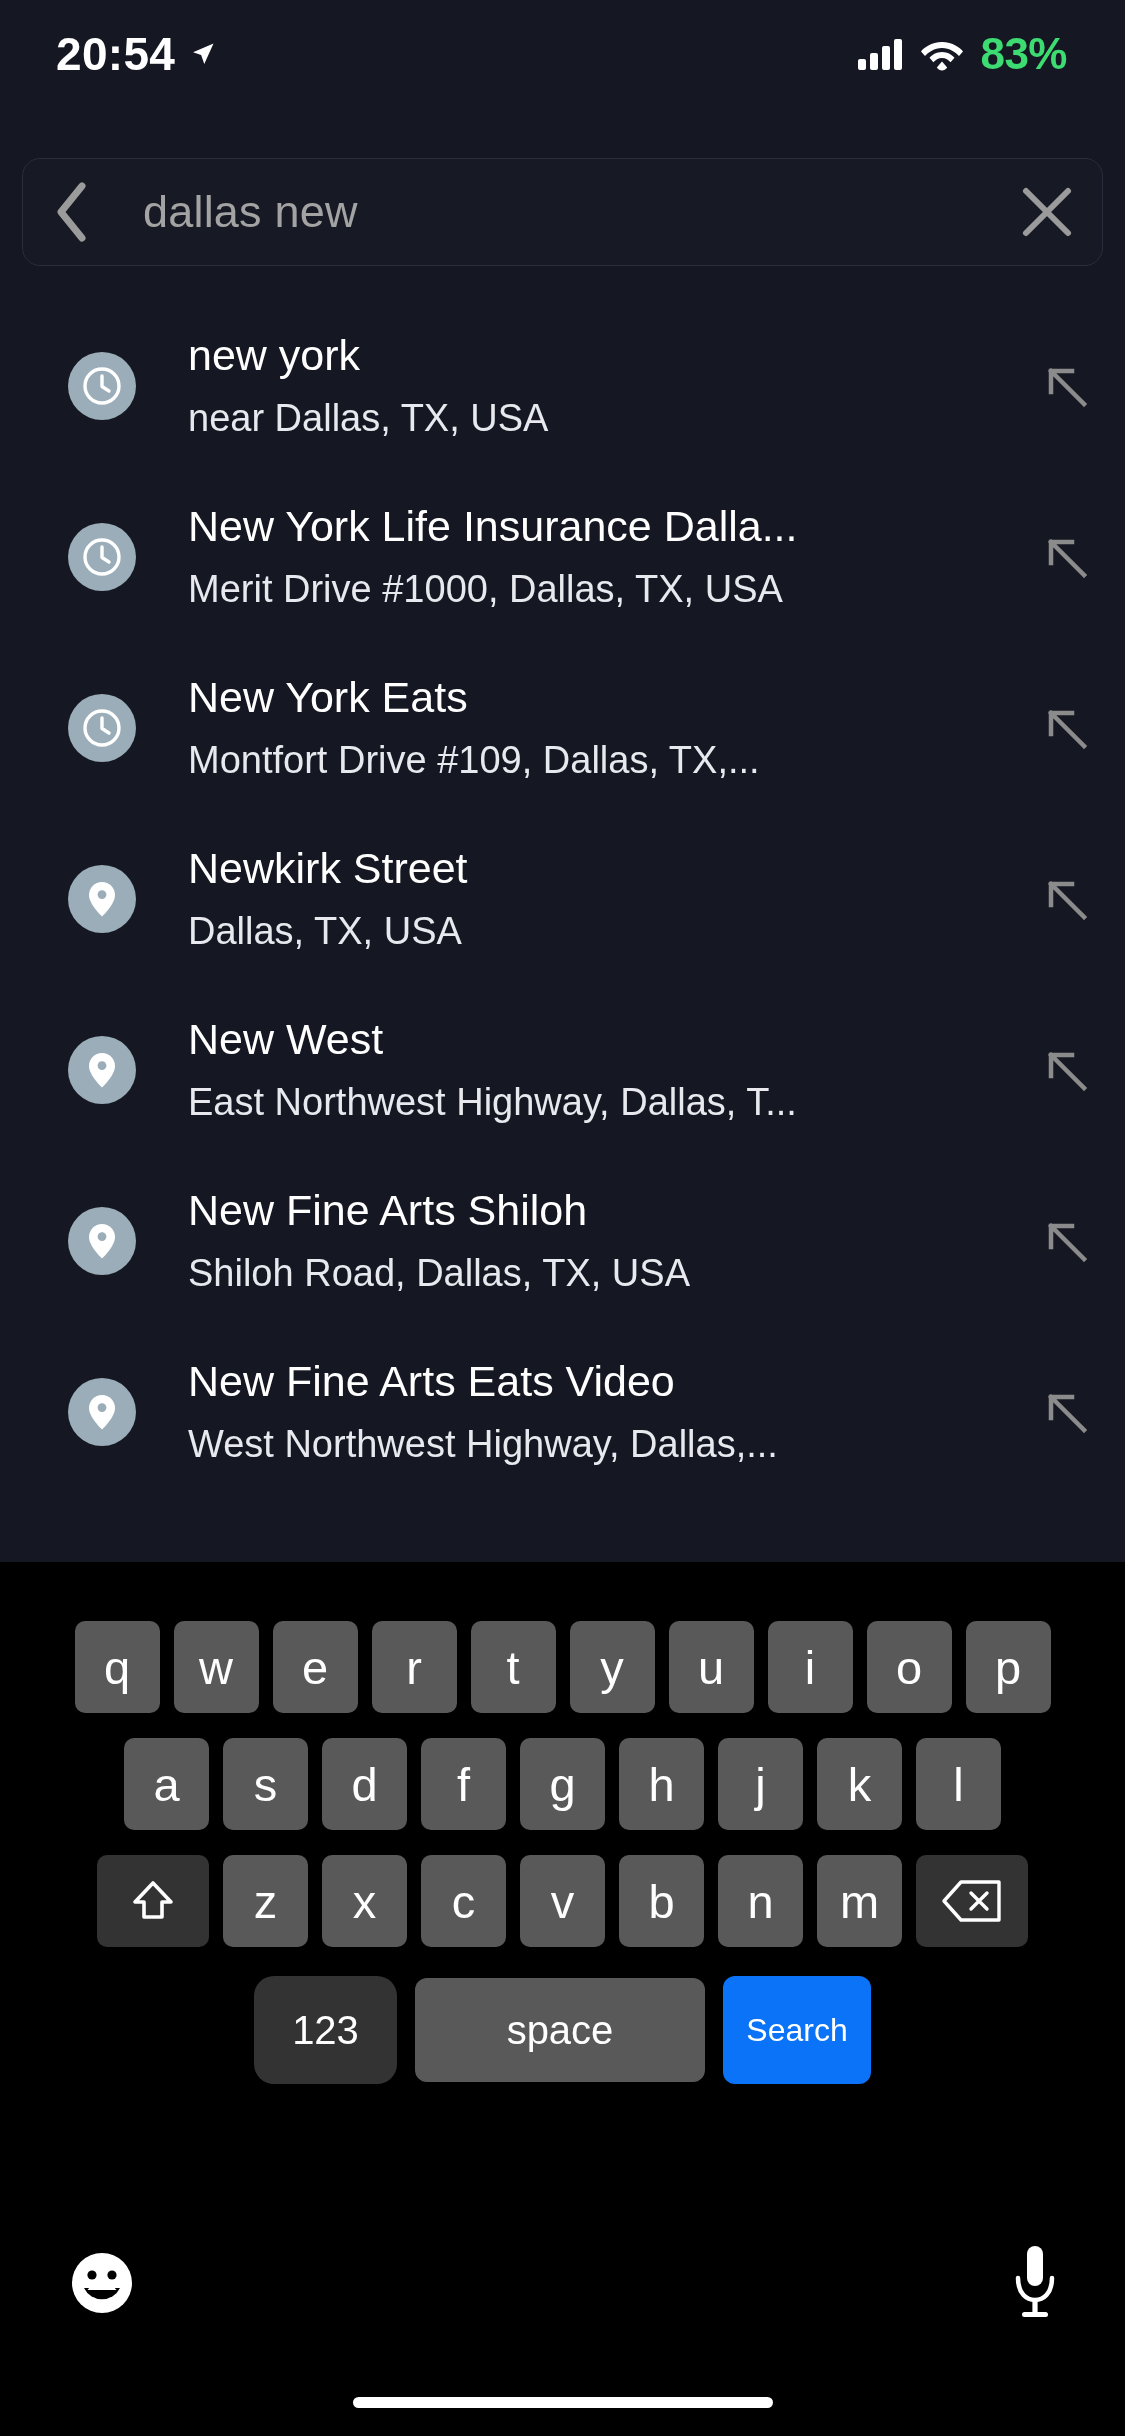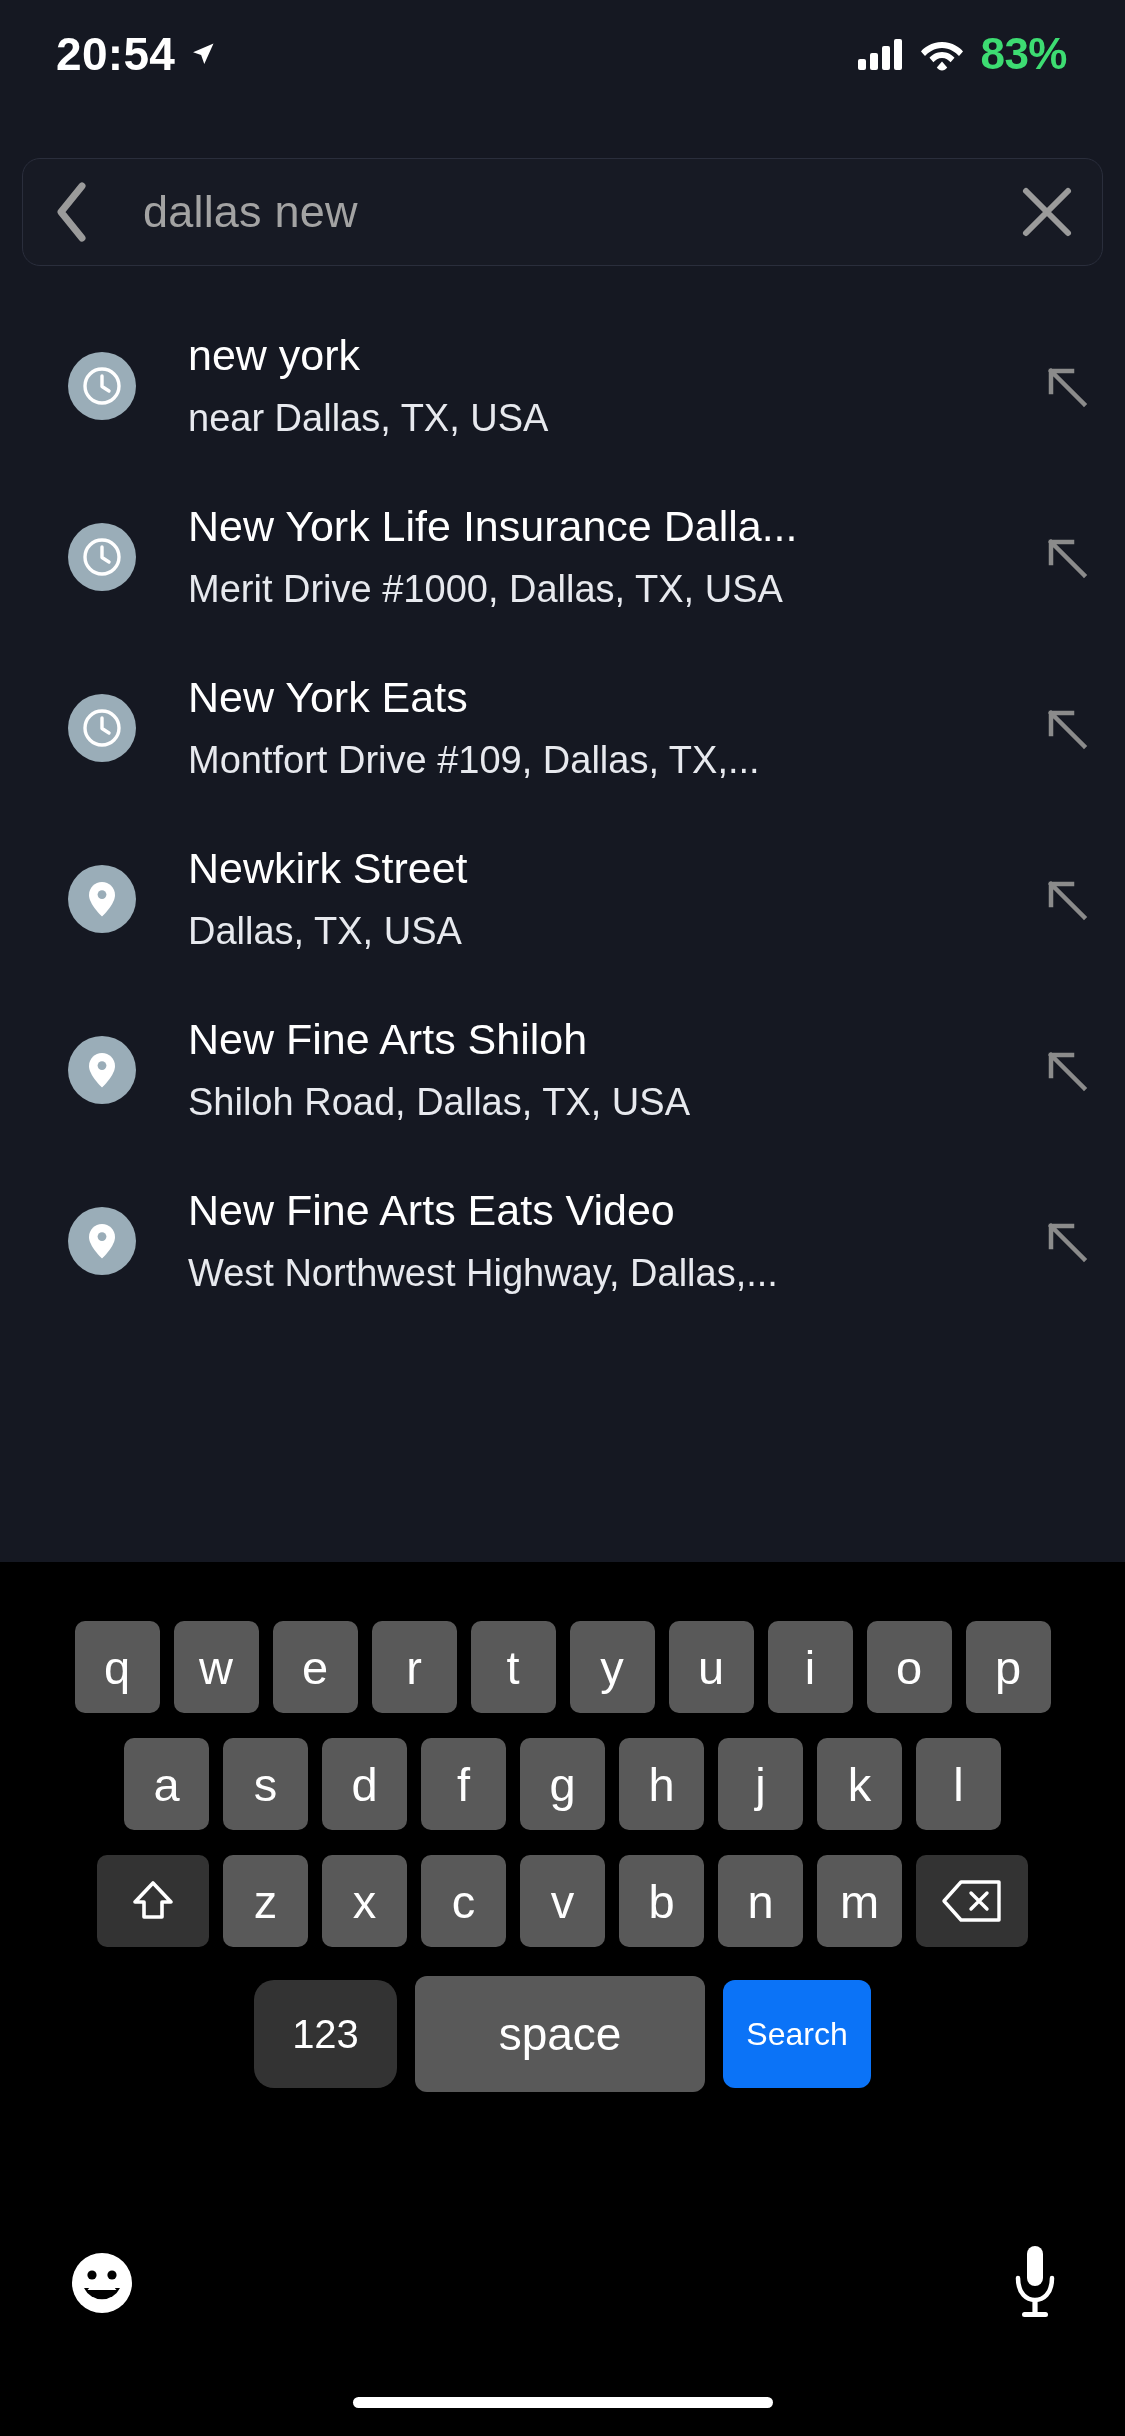--- a/index.html
+++ b/index.html
@@ -74,21 +74,21 @@
   .key {
     background:#595959; border-radius:10px;
     width:85px; height:92px;
     display:flex; align-items:center; justify-content:center;
     color:#fff; font-size:47px; font-weight:400;
     box-shadow:0 1px 0 rgba(0,0,0,0.55);
   }
   .key-dark { background:#333333; }
   .key-wide { width:112px; }
   .key-123 { width:143px; height:108px; border-radius:20px; font-size:40px; }
-  .key-space { width:290px; height:116px; border-radius:12px; font-size:46px; }
+  .key-space { width:290px; height:104px; border-radius:12px; font-size:40px; }
   .key-search {
     width:148px; height:108px; border-radius:12px; font-size:32px;
     background:#0b73f7; color:#fff;
   }
   .kb-bottom {
     position:absolute; left:0; bottom:96px; width:1125px; height:110px;
     display:flex; align-items:center; justify-content:space-between;
     padding:0 65px;
   }
   #home-indicator {
@@ -209,20 +209,37 @@
         <div class="row-title">Newkirk Street</div>
         <div class="row-sub">Dallas, TX, USA</div>
       </div>
       <div class="row-arrow">
         <svg width="48" height="48" viewBox="0 0 48 48">
           <path d="M42 42 L9 9 M9 9 L9 30 M9 9 L30 9" stroke="#8b8b8b" stroke-width="4.5" fill="none" stroke-linecap="square"></path>
         </svg>
       </div>
     </div>
 
+    <div class="row">
+      <div class="row-ico">
+        <svg width="44" height="44" viewBox="0 0 44 44">
+          <path d="M22 5 C14.8 5 9 10.8 9 18 C9 27.5 22 39.5 22 39.5 C22 39.5 35 27.5 35 18 C35 10.8 29.2 5 22 5 Z" fill="#fff"></path>
+          <circle cx="22" cy="17.6" r="4.4" fill="#9aadb8"></circle>
+        </svg>
+      </div>
+      <div class="row-text">
+        <div class="row-title">New West</div>
+        <div class="row-sub">East Northwest Highway, Dallas, T...</div>
+      </div>
+      <div class="row-arrow">
+        <svg width="48" height="48" viewBox="0 0 48 48">
+          <path d="M42 42 L9 9 M9 9 L9 30 M9 9 L30 9" stroke="#8b8b8b" stroke-width="4.5" fill="none" stroke-linecap="square"></path>
+        </svg>
+      </div>
+    </div>
 
     <div class="row">
       <div class="row-ico">
         <svg width="44" height="44" viewBox="0 0 44 44">
           <path d="M22 5 C14.8 5 9 10.8 9 18 C9 27.5 22 39.5 22 39.5 C22 39.5 35 27.5 35 18 C35 10.8 29.2 5 22 5 Z" fill="#fff"></path>
           <circle cx="22" cy="17.6" r="4.4" fill="#9aadb8"></circle>
         </svg>
       </div>
       <div class="row-text">
         <div class="row-title">New Fine Arts Shiloh</div>

